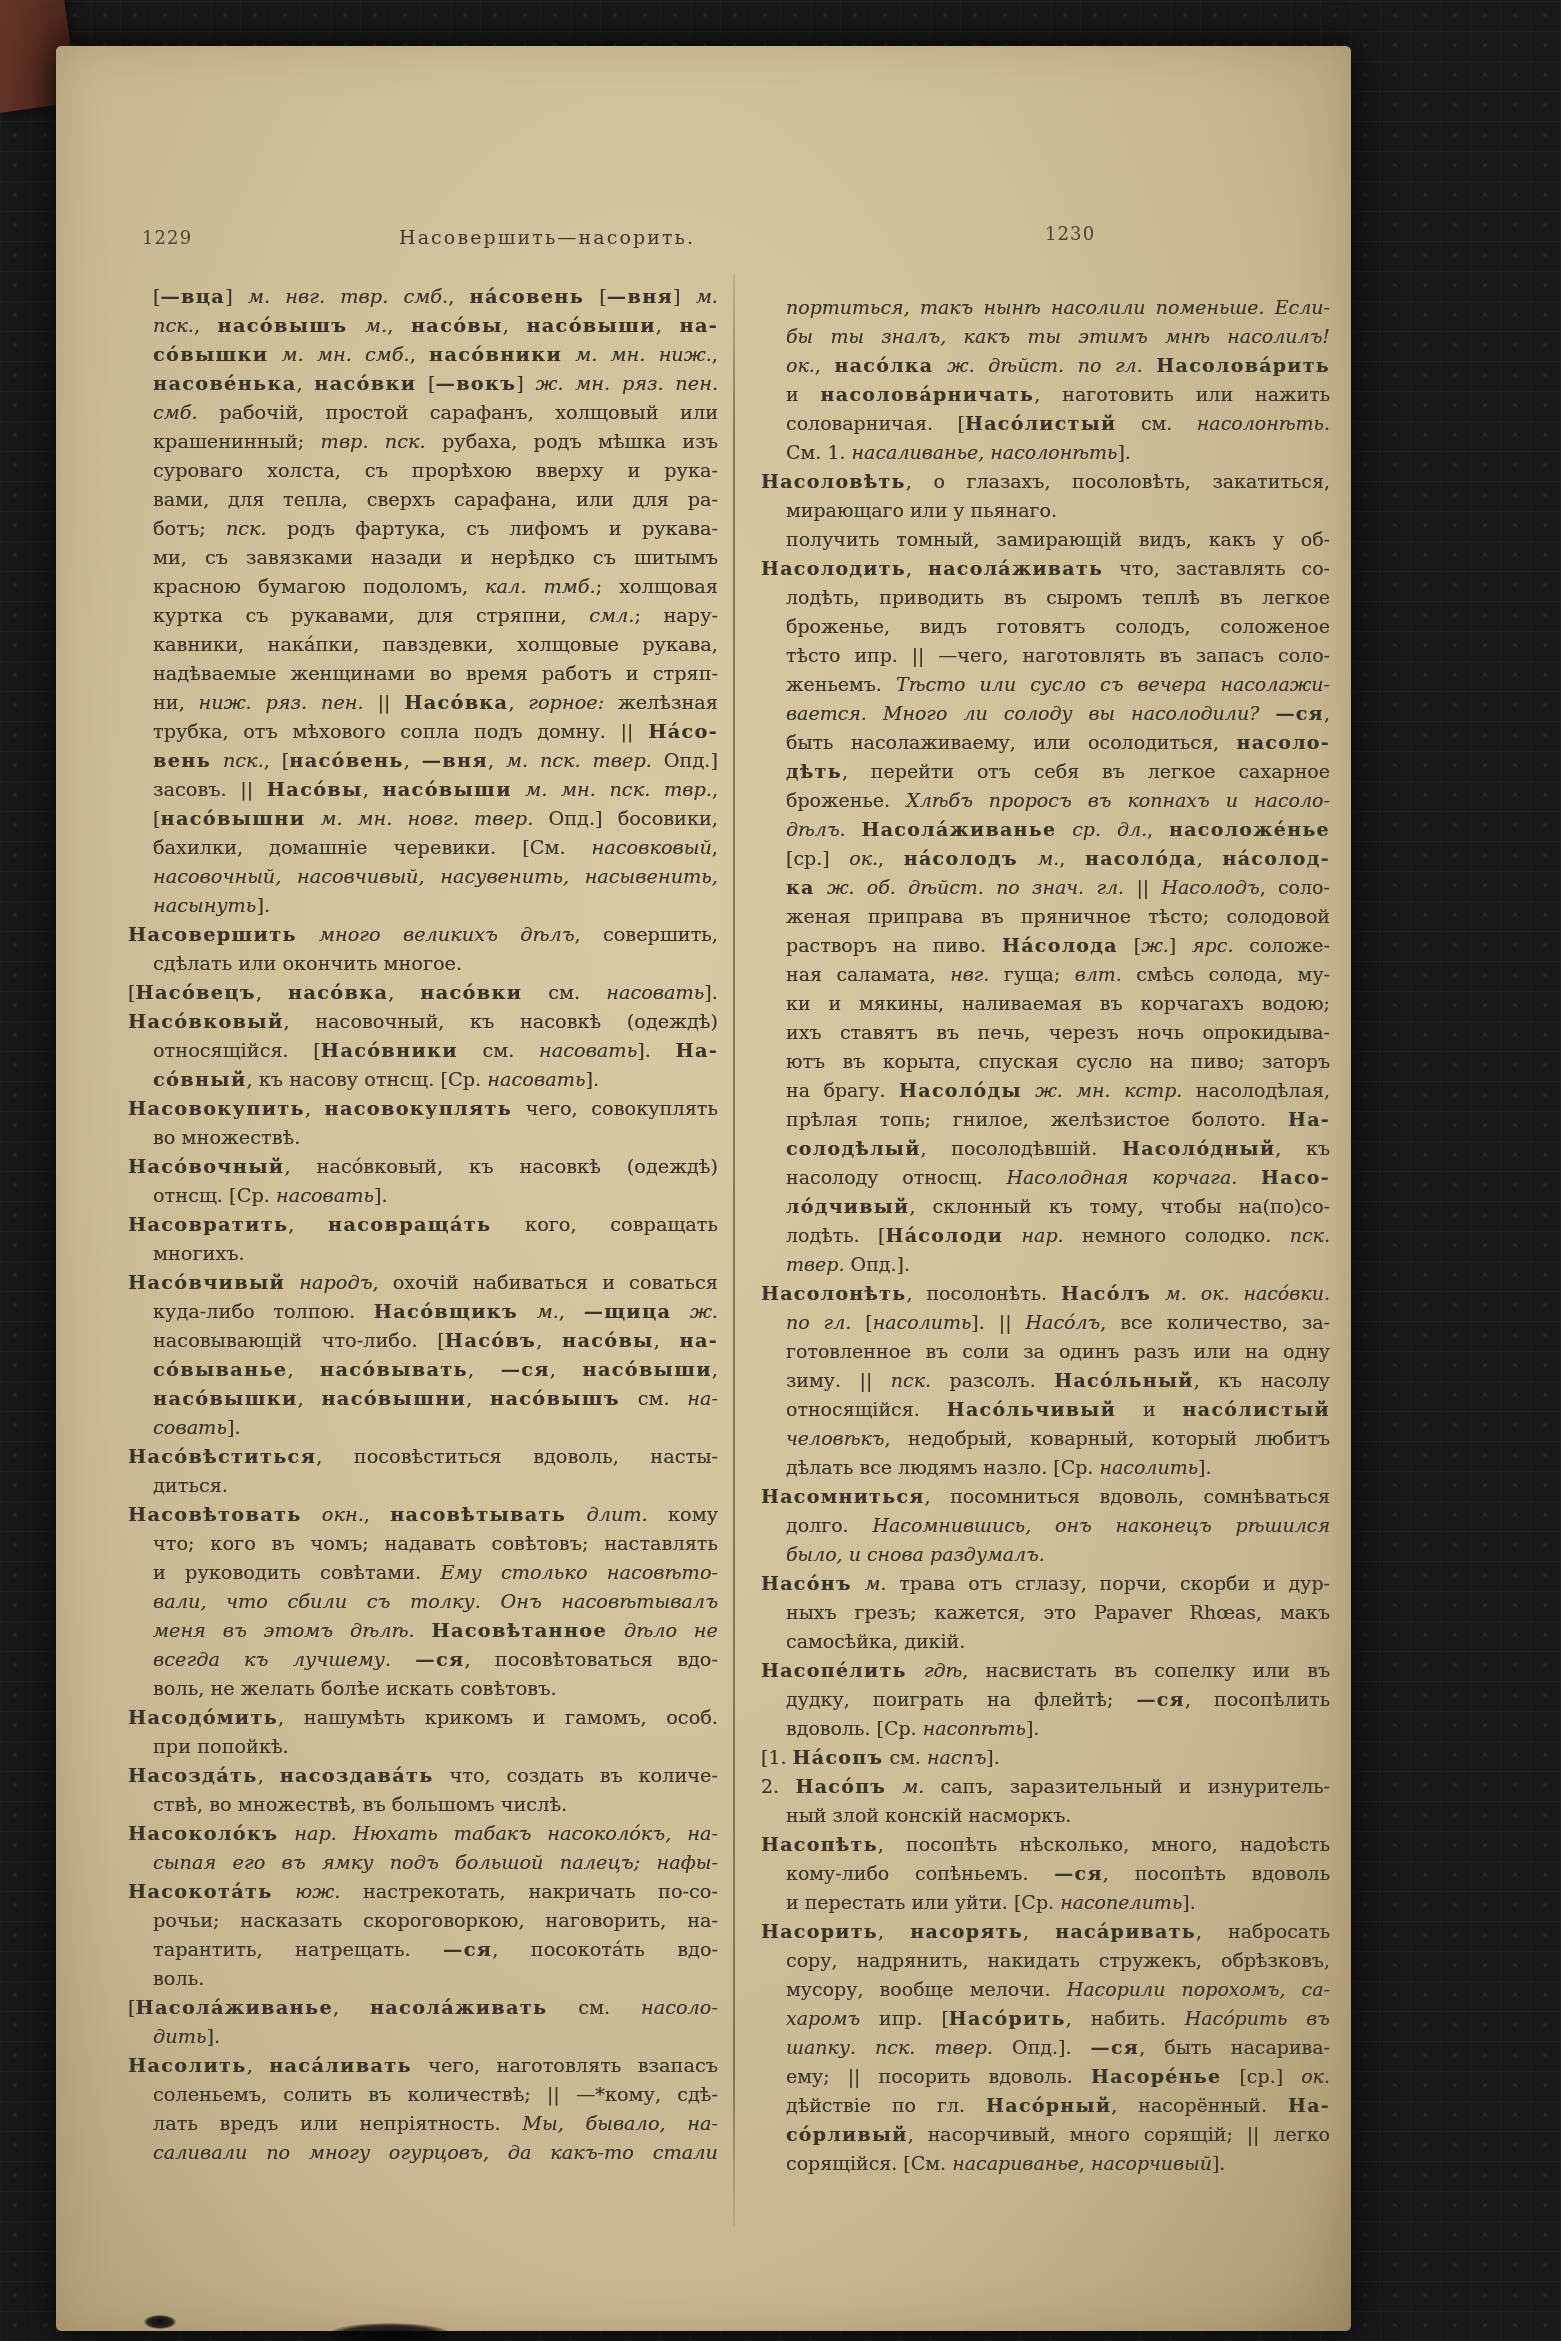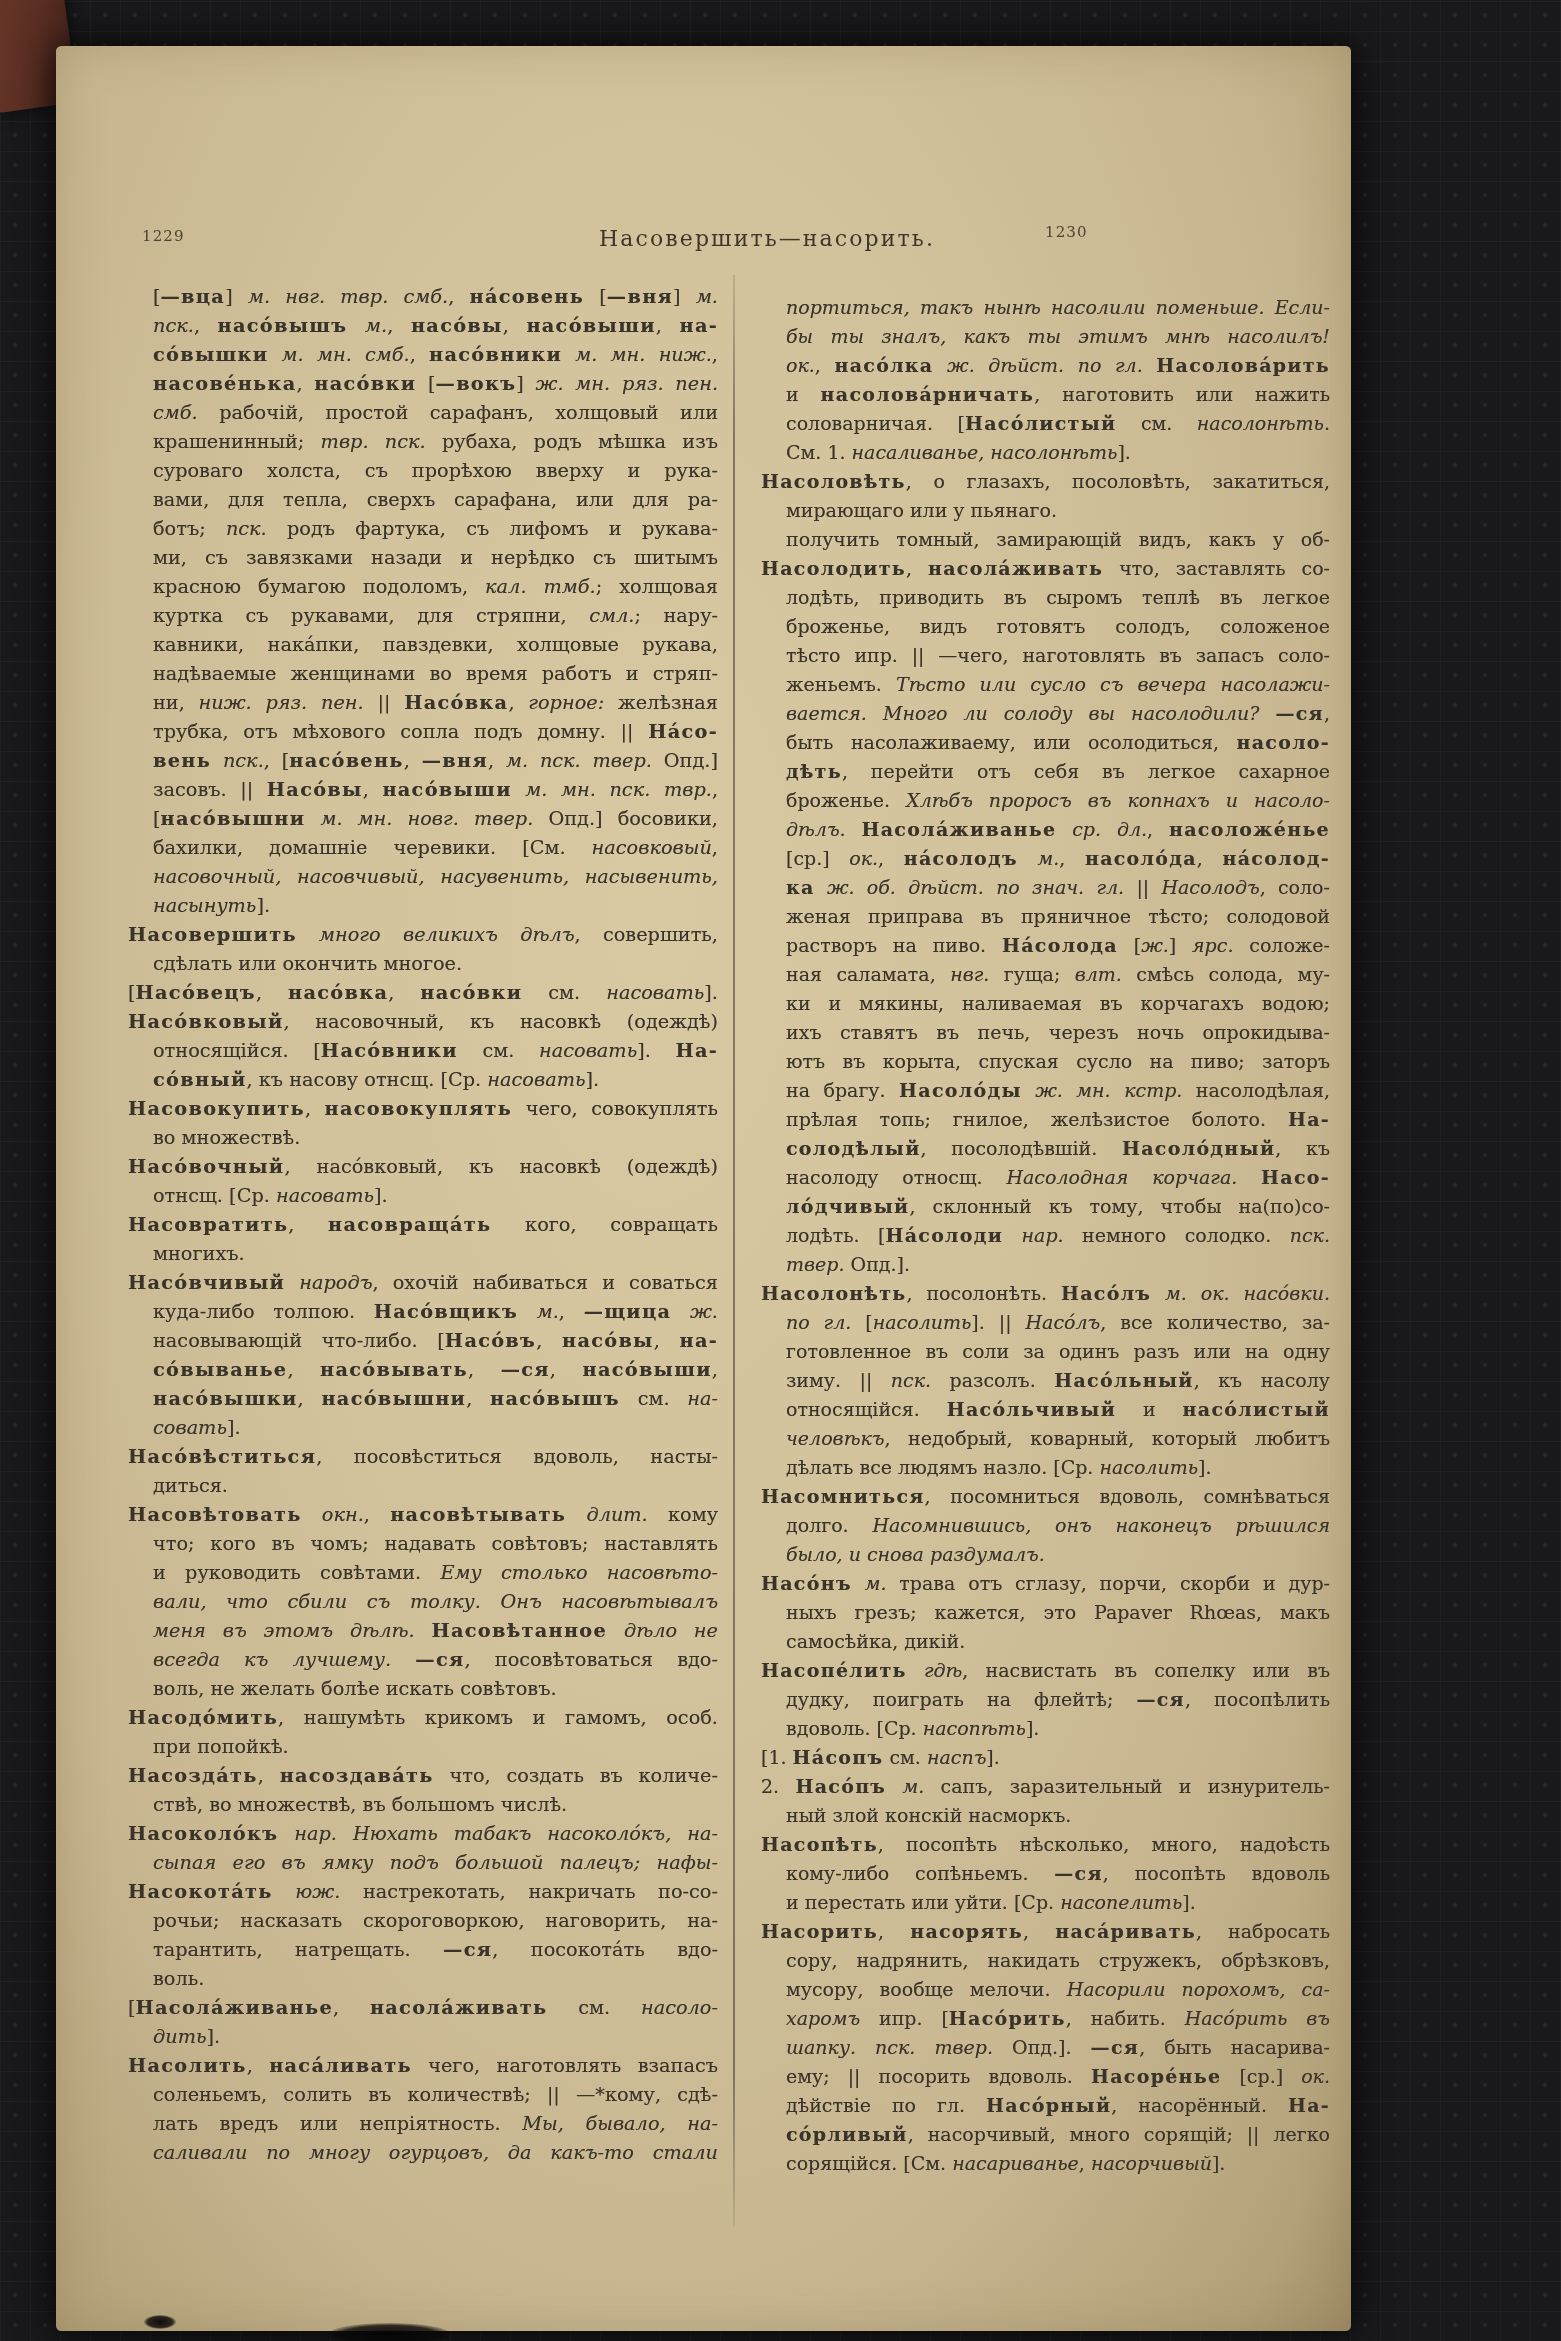--- a/index.html
+++ b/index.html
@@ -22,27 +22,27 @@
   }
   .page{
     position:absolute;left:56px;top:46px;width:1295px;height:2285px;
     background:
       radial-gradient(ellipse at 46% 38%, #d9c9a3 0%, #d2c29b 40%, #c7b690 70%, #b3a179 92%, #a08e68 100%);
     border-radius:5.4px;
     box-shadow:0 0 38px rgba(0,0,0,.85), inset 0 0 48px rgba(120,95,60,.25);
     color:#3a332a;
   }
   .pagenum{
-    position:absolute;font-size:15px;letter-spacing:1.1px;color:#4d4334;
+    position:absolute;font-size:18px;letter-spacing:1.1px;color:#4d4334;
   }
   .pagenum.left{left:86px;top:181px;}
   .pagenum.right{left:989px;top:177px;text-align:center;}
   .running-head{
-    position:absolute;left:343px;top:180px;width:536px;text-align:right;
-    font-size:22px;letter-spacing:2.1px;color:#3e362b;
+    position:absolute;left:343px;top:180px;width:536px;text-align:left;
+    font-size:19px;letter-spacing:2.1px;color:#3e362b;
   }
   .col{position:absolute;}
   .col.left{left:72px;top:236px;width:590px;}
   .col.right{left:705px;top:247px;width:569px;}
   .divider{
     position:absolute;left:677px;top:229px;width:1.6px;height:1952px;
     background:linear-gradient(to bottom, rgba(62,54,40,.15), rgba(62,54,40,.55) 8%, rgba(62,54,40,.55) 92%, rgba(62,54,40,.1));
   }
   .line{
     font-size:19.3px;line-height:29px;height:29px;

